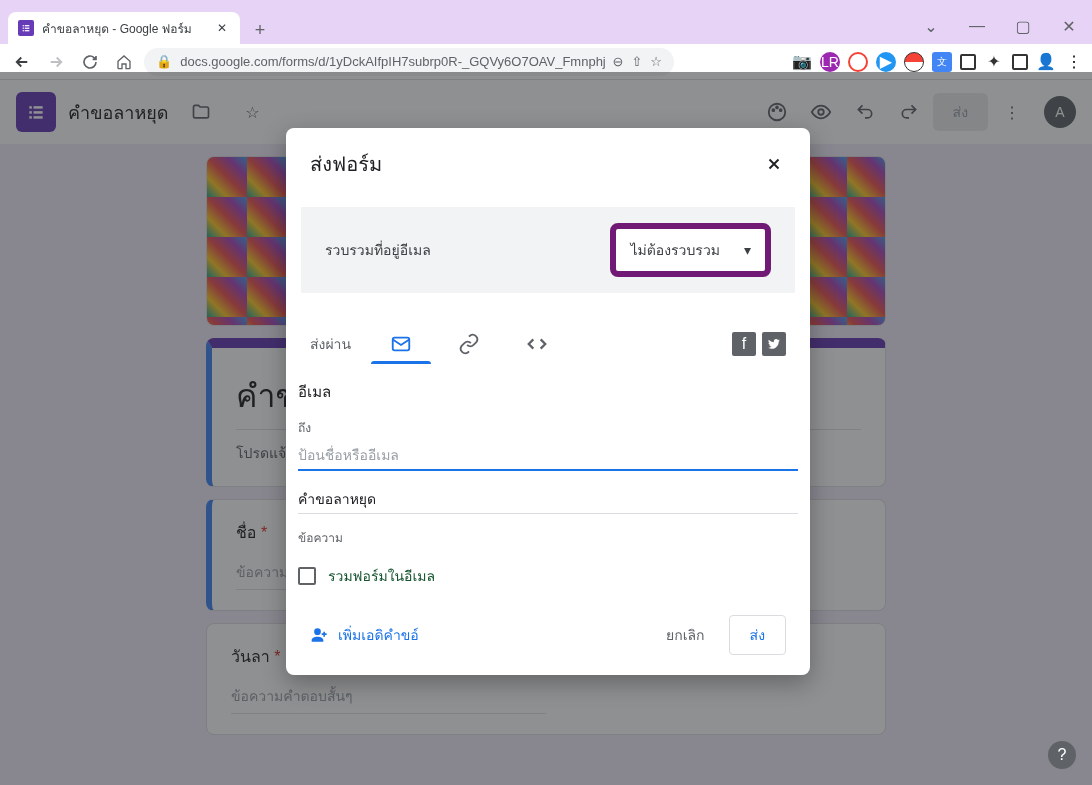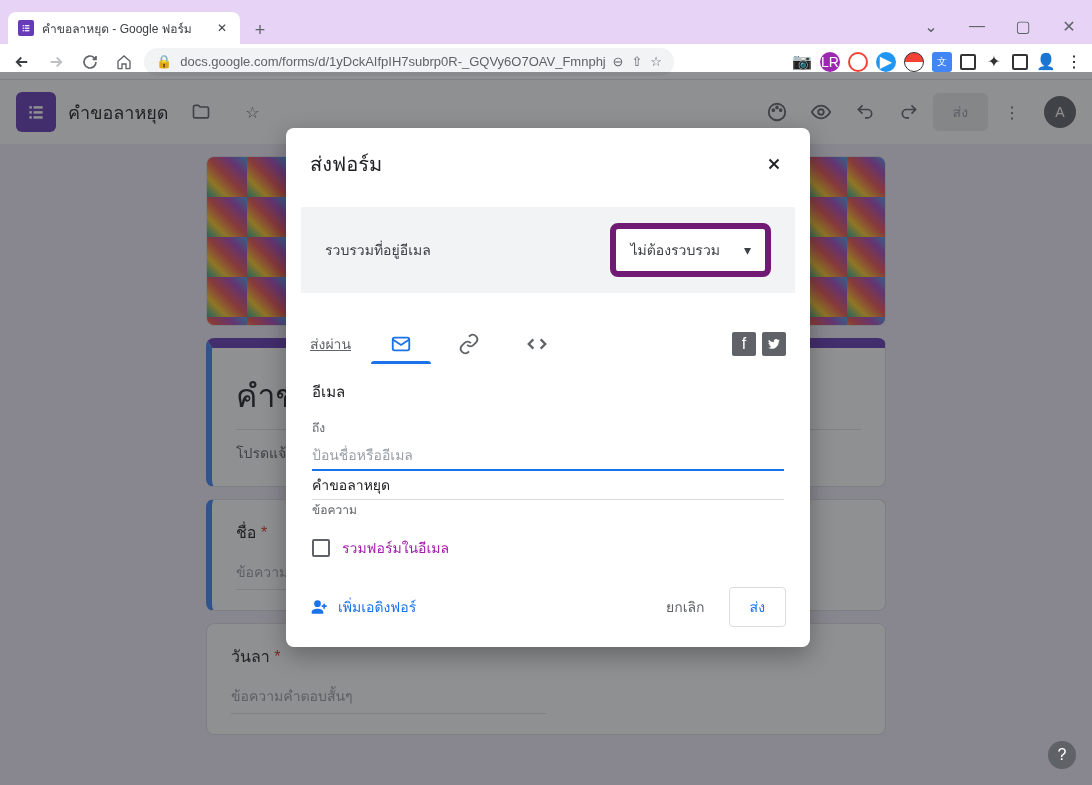--- a/index.html
+++ b/index.html
@@ -50,36 +50,36 @@
 
 
 .dialog { position: absolute; top: 128px; left: 286px; width: 524px; background: #fff; border-radius: 8px; box-shadow: 0 8px 24px rgba(0,0,0,0.3); }
 .dialog-header { display: flex; align-items: center; justify-content: space-between; padding: 20px 24px 12px; }
 .dialog-title { font-size: 20px; color: #202124; }
 .dialog-close { width: 24px; height: 24px; cursor: pointer; display: flex; align-items: center; justify-content: center; }
 .collect-row { background: #f1f3f4; margin: 15px; padding: 16px 24px; display: flex; align-items: center; justify-content: space-between; }
 .collect-label { font-size: 14px; color: #3c4043; }
 .collect-select { background: #fff; border: 6px solid #701a75; border-radius: 8px; padding: 10px 14px; font-size: 14px; color: #3c4043; display: flex; align-items: center; gap: 24px; cursor: pointer; }
 .send-via { padding: 16px 24px 0; display: flex; align-items: center; gap: 8px; }
-.send-via-label { font-size: 14px; color: #5f6368; margin-right: 12px; text-decoration: underline; }
+.send-via-label { font-size: 14px; color: #5f6368; margin-right: 12px; }
 .via-tab { width: 60px; height: 40px; display: flex; align-items: center; justify-content: center; cursor: pointer; color: #5f6368; position: relative; }
 .via-tab.active { color: #1a73e8; }
 .via-tab.active::after { content: ''; position: absolute; bottom: 0; left: 0; right: 0; height: 3px; background: #1a73e8; border-radius: 3px 3px 0 0; }
 .social { margin-left: auto; display: flex; gap: 6px; }
 .social-btn { width: 24px; height: 24px; background: #5f6368; color: #fff; display: flex; align-items: center; justify-content: center; cursor: pointer; border-radius: 2px; }
-.dialog-body { padding: 16px 26px; }
+.dialog-body { padding: 16px 12px; }
 .section-label { font-size: 15px; color: #202124; margin-bottom: 14px; font-weight: 500; }
-.field-group { }
+.field-group { margin-bottom: 14px; }
 .field-label { font-size: 12px; color: #5f6368; margin-bottom: 4px; }
 .field-input { width: 100%; border: none; border-bottom: 1px solid #dadce0; padding: 6px 0; font-size: 14px; outline: none; color: #202124; }
 .field-input.focused { border-bottom: 2px solid #1a73e8; }
 .field-input::placeholder { color: #9aa0a6; }
 .checkbox-row { display: flex; align-items: center; gap: 12px; margin-top: 18px; }
 .checkbox { width: 18px; height: 18px; border: 2px solid #5f6368; border-radius: 2px; cursor: pointer; }
-.checkbox-label { font-size: 14px; color: #a21caf; }
+.checkbox-label { font-size: 14px; color: #14532d; }
 .dialog-footer { display: flex; align-items: center; padding: 12px 24px 20px; }
 .add-editor { color: #1a73e8; font-size: 14px; display: flex; align-items: center; gap: 8px; cursor: pointer; }
 .footer-right { margin-left: auto; display: flex; gap: 8px; align-items: center; justify-content: center; }
 .btn-cancel { padding: 8px 16px; color: #5f6368; font-size: 14px; cursor: pointer; border-radius: 4px; }
 .btn-send { padding: 8px 20px; color: #1a73e8; font-size: 14px; cursor: pointer; border: 1px solid #dadce0; border-radius: 4px; }
 
 .help-fab { position: absolute; bottom: 16px; right: 16px; width: 28px; height: 28px; border-radius: 50%; background: #5f6368; color: #fff; display: flex; align-items: center; justify-content: center; cursor: pointer; font-size: 16px; }
 </style>
 </head>
 <body>
@@ -277,21 +277,21 @@
       <div class="checkbox"></div>
       <span class="checkbox-label">รวมฟอร์มในอีเมล</span>
     </div>
   </div>
   <div class="dialog-footer">
     <div class="add-editor">
       <svg width="20" height="20" viewBox="0 0 24 24" fill="#1a73e8">
           <circle cx="9" cy="8" r="4"></circle>
           <path d="M9 14c-4 0-7 2-7 4v2h14v-2c0-2-3-4-7-4zM20 10h-2V8h-2v2h-2v2h2v2h2v-2h2z"></path>
         </svg>
-      <span>เพิ่มเอดิงฟอร์</span>
+      <span>เพิ่มเอดิคำขอ์</span>
     </div>
     <div class="footer-right">
       <div class="btn-cancel">ยกเลิก</div>
       <div class="btn-send">ส่ง</div>
     </div>
   </div>
 </div>
 
 <div class="help-fab">?</div>
 

